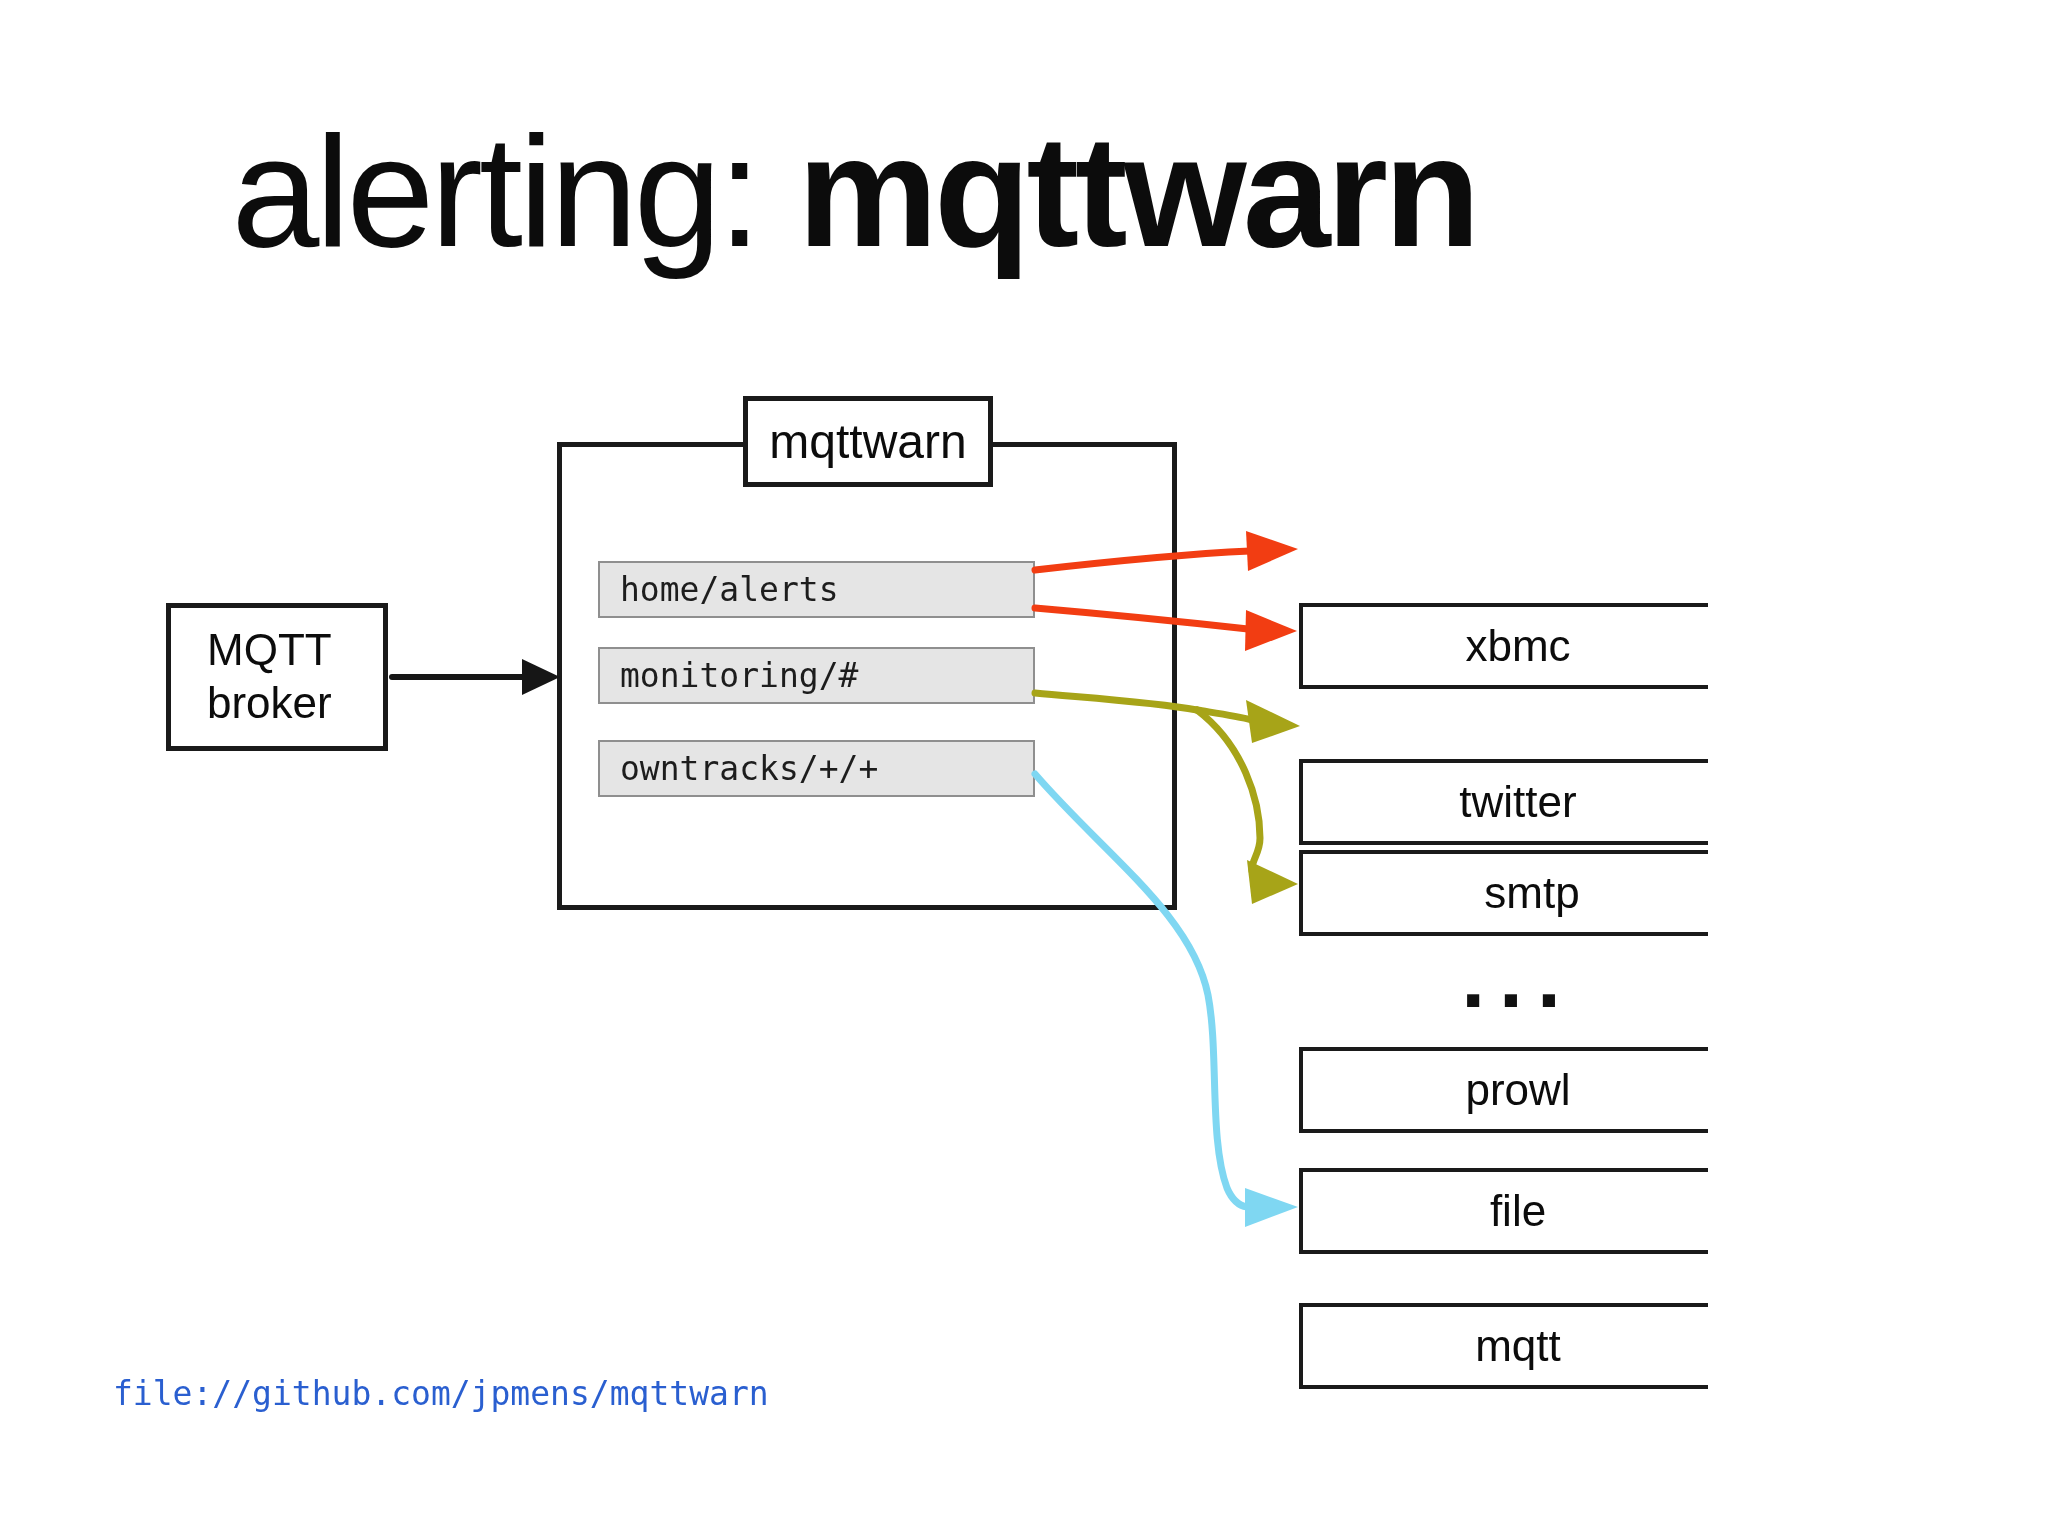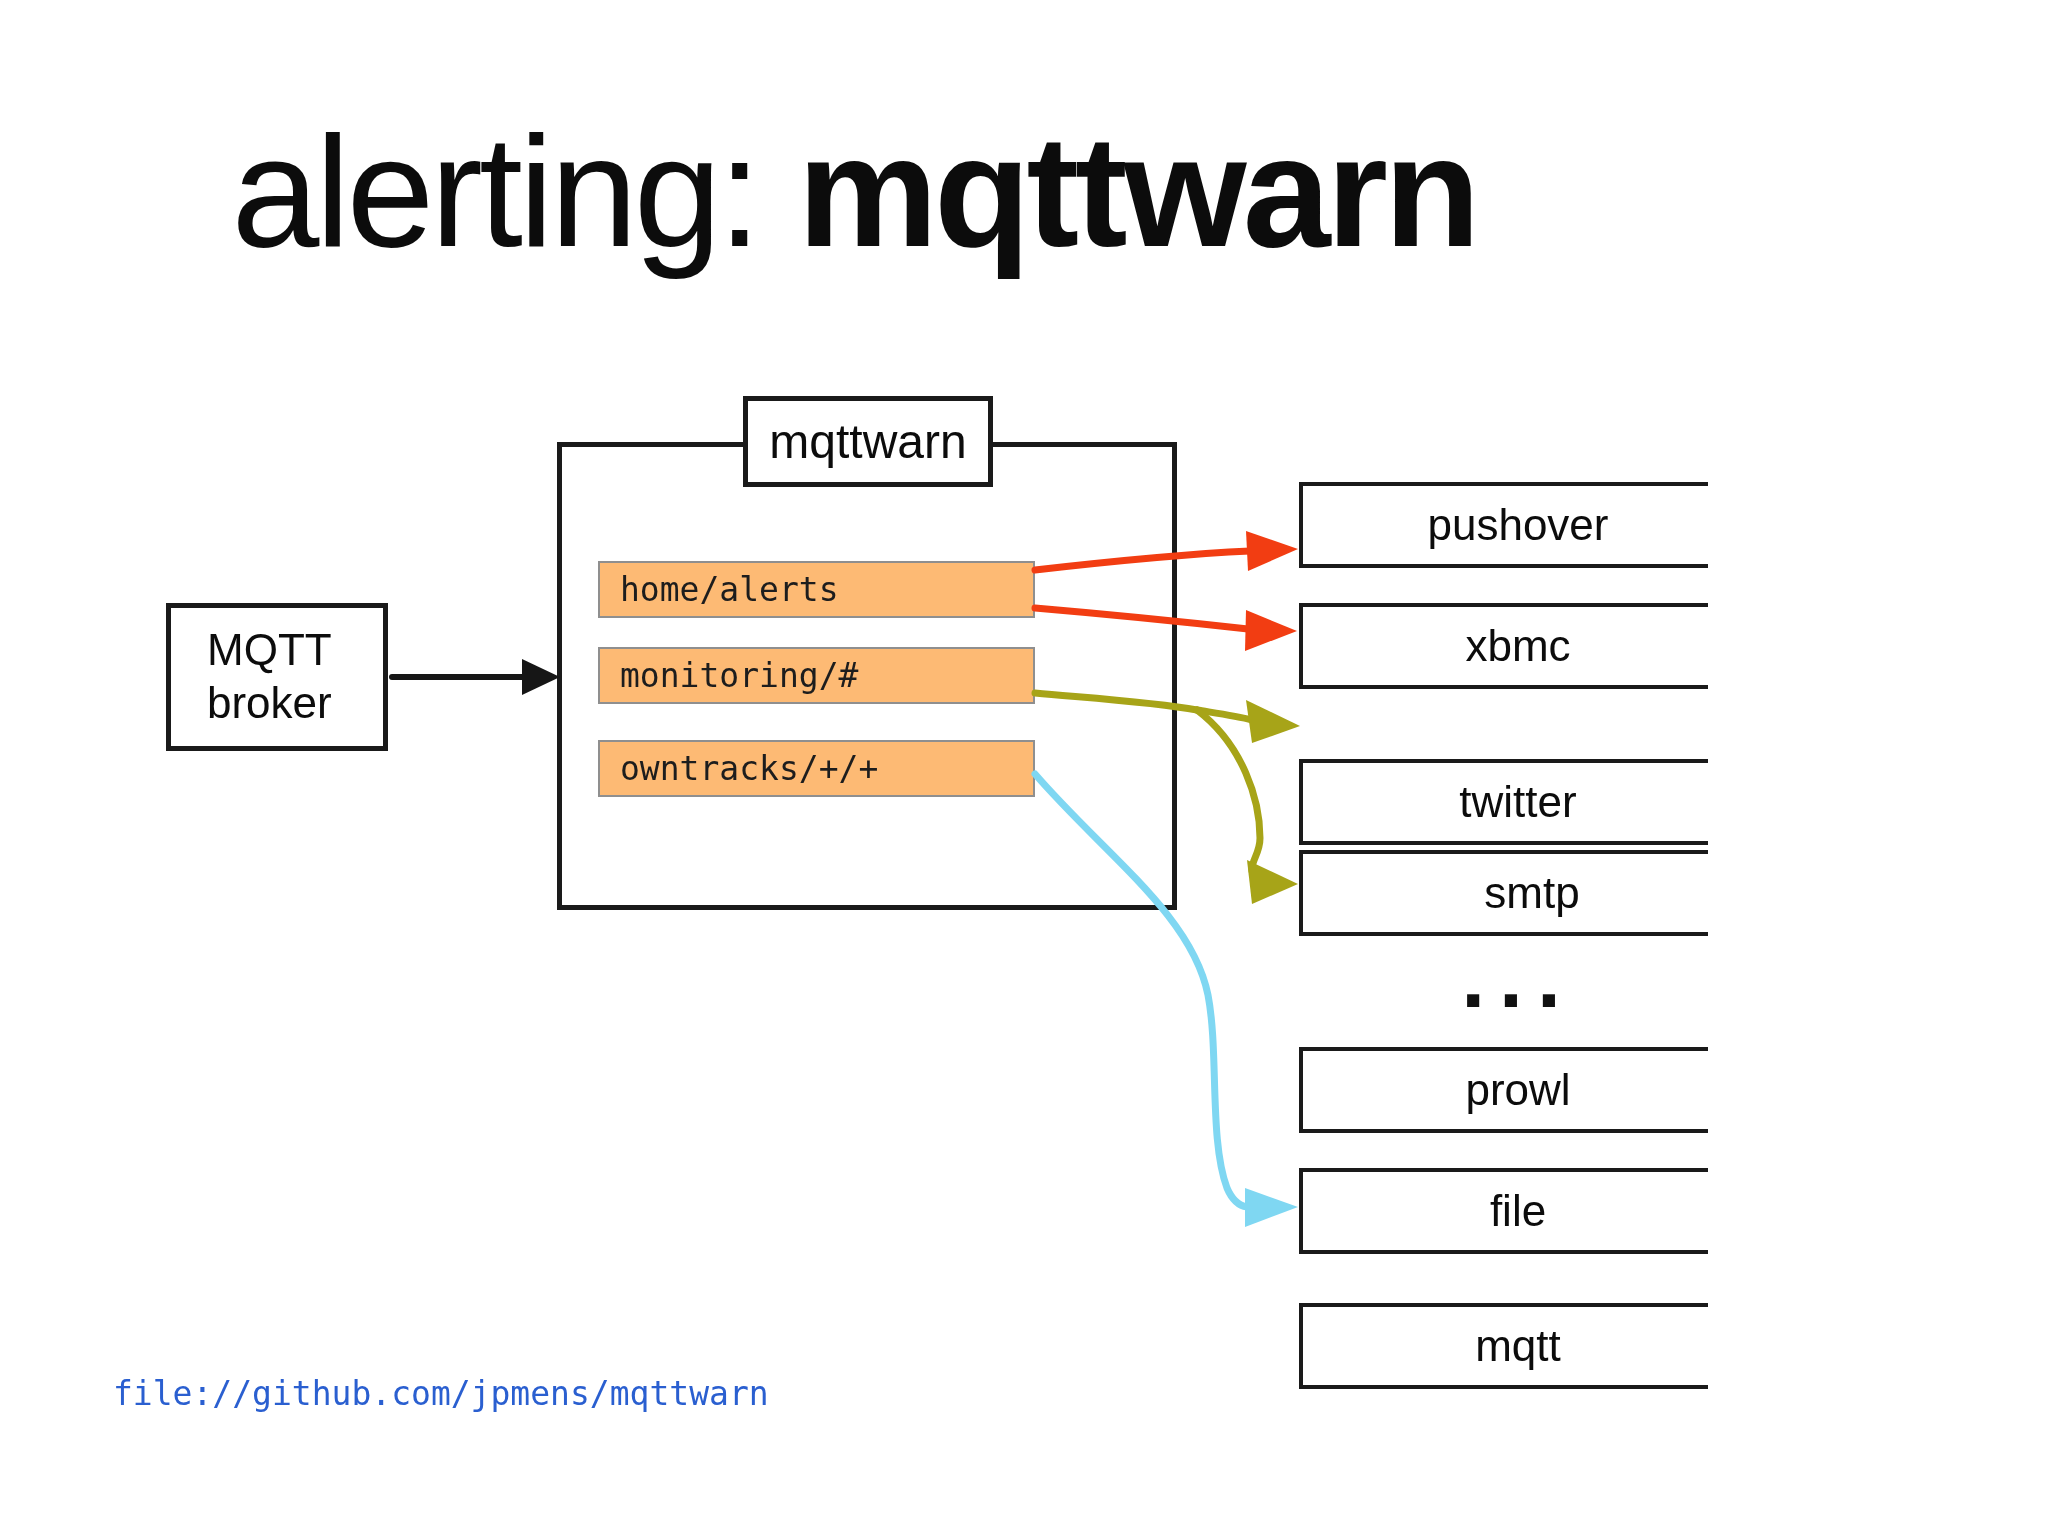--- a/index.html
+++ b/index.html
@@ -27,21 +27,21 @@
     left:166px;top:603px;width:222px;height:148px;
     font-size:44px;line-height:1.2;padding:16px 0 0 36px;
   }
   .container-box{left:557px;top:442px;width:620px;height:468px;}
   .label-box{
     left:743px;top:396px;width:250px;height:91px;z-index:4;
     display:flex;align-items:center;justify-content:center;font-size:48px;
   }
   .topic{
     position:absolute;left:598px;width:437px;height:57px;box-sizing:border-box;
-    background:#fdba74;border:2px solid #8f8f8f;z-index:3;
+    background:#e5e5e5;border:2px solid #8f8f8f;z-index:3;
     display:flex;align-items:center;padding-left:20px;
     font-family:"DejaVu Sans Mono",monospace;font-size:33px;color:#1d1d1d;
   }
   .topic.t0{top:561px;}
   .topic.t1{top:647px;}
   .topic.t2{top:740px;}
   .target{
     position:absolute;left:1299px;width:438px;height:86px;box-sizing:border-box;
     background:#ffffff;border:4px solid var(--box-border);z-index:3;
     display:flex;align-items:center;justify-content:center;font-size:44px;
@@ -99,23 +99,20 @@
   <div class="topic t0">
     <span>home/alerts</span>
   </div>
   <div class="topic t1">
     <span>monitoring/#</span>
   </div>
   <div class="topic t2">
     <span>owntracks/+/+</span>
   </div>
 
-  <div class="target r0">
-    <span>pushover</span>
-  </div>
   <div class="target r1">
     <span>xbmc</span>
   </div>
   <div class="target r2">
     <span>twitter</span>
   </div>
   <div class="target r3">
     <span>smtp</span>
   </div>
   <div class="ellipsis">...</div>

